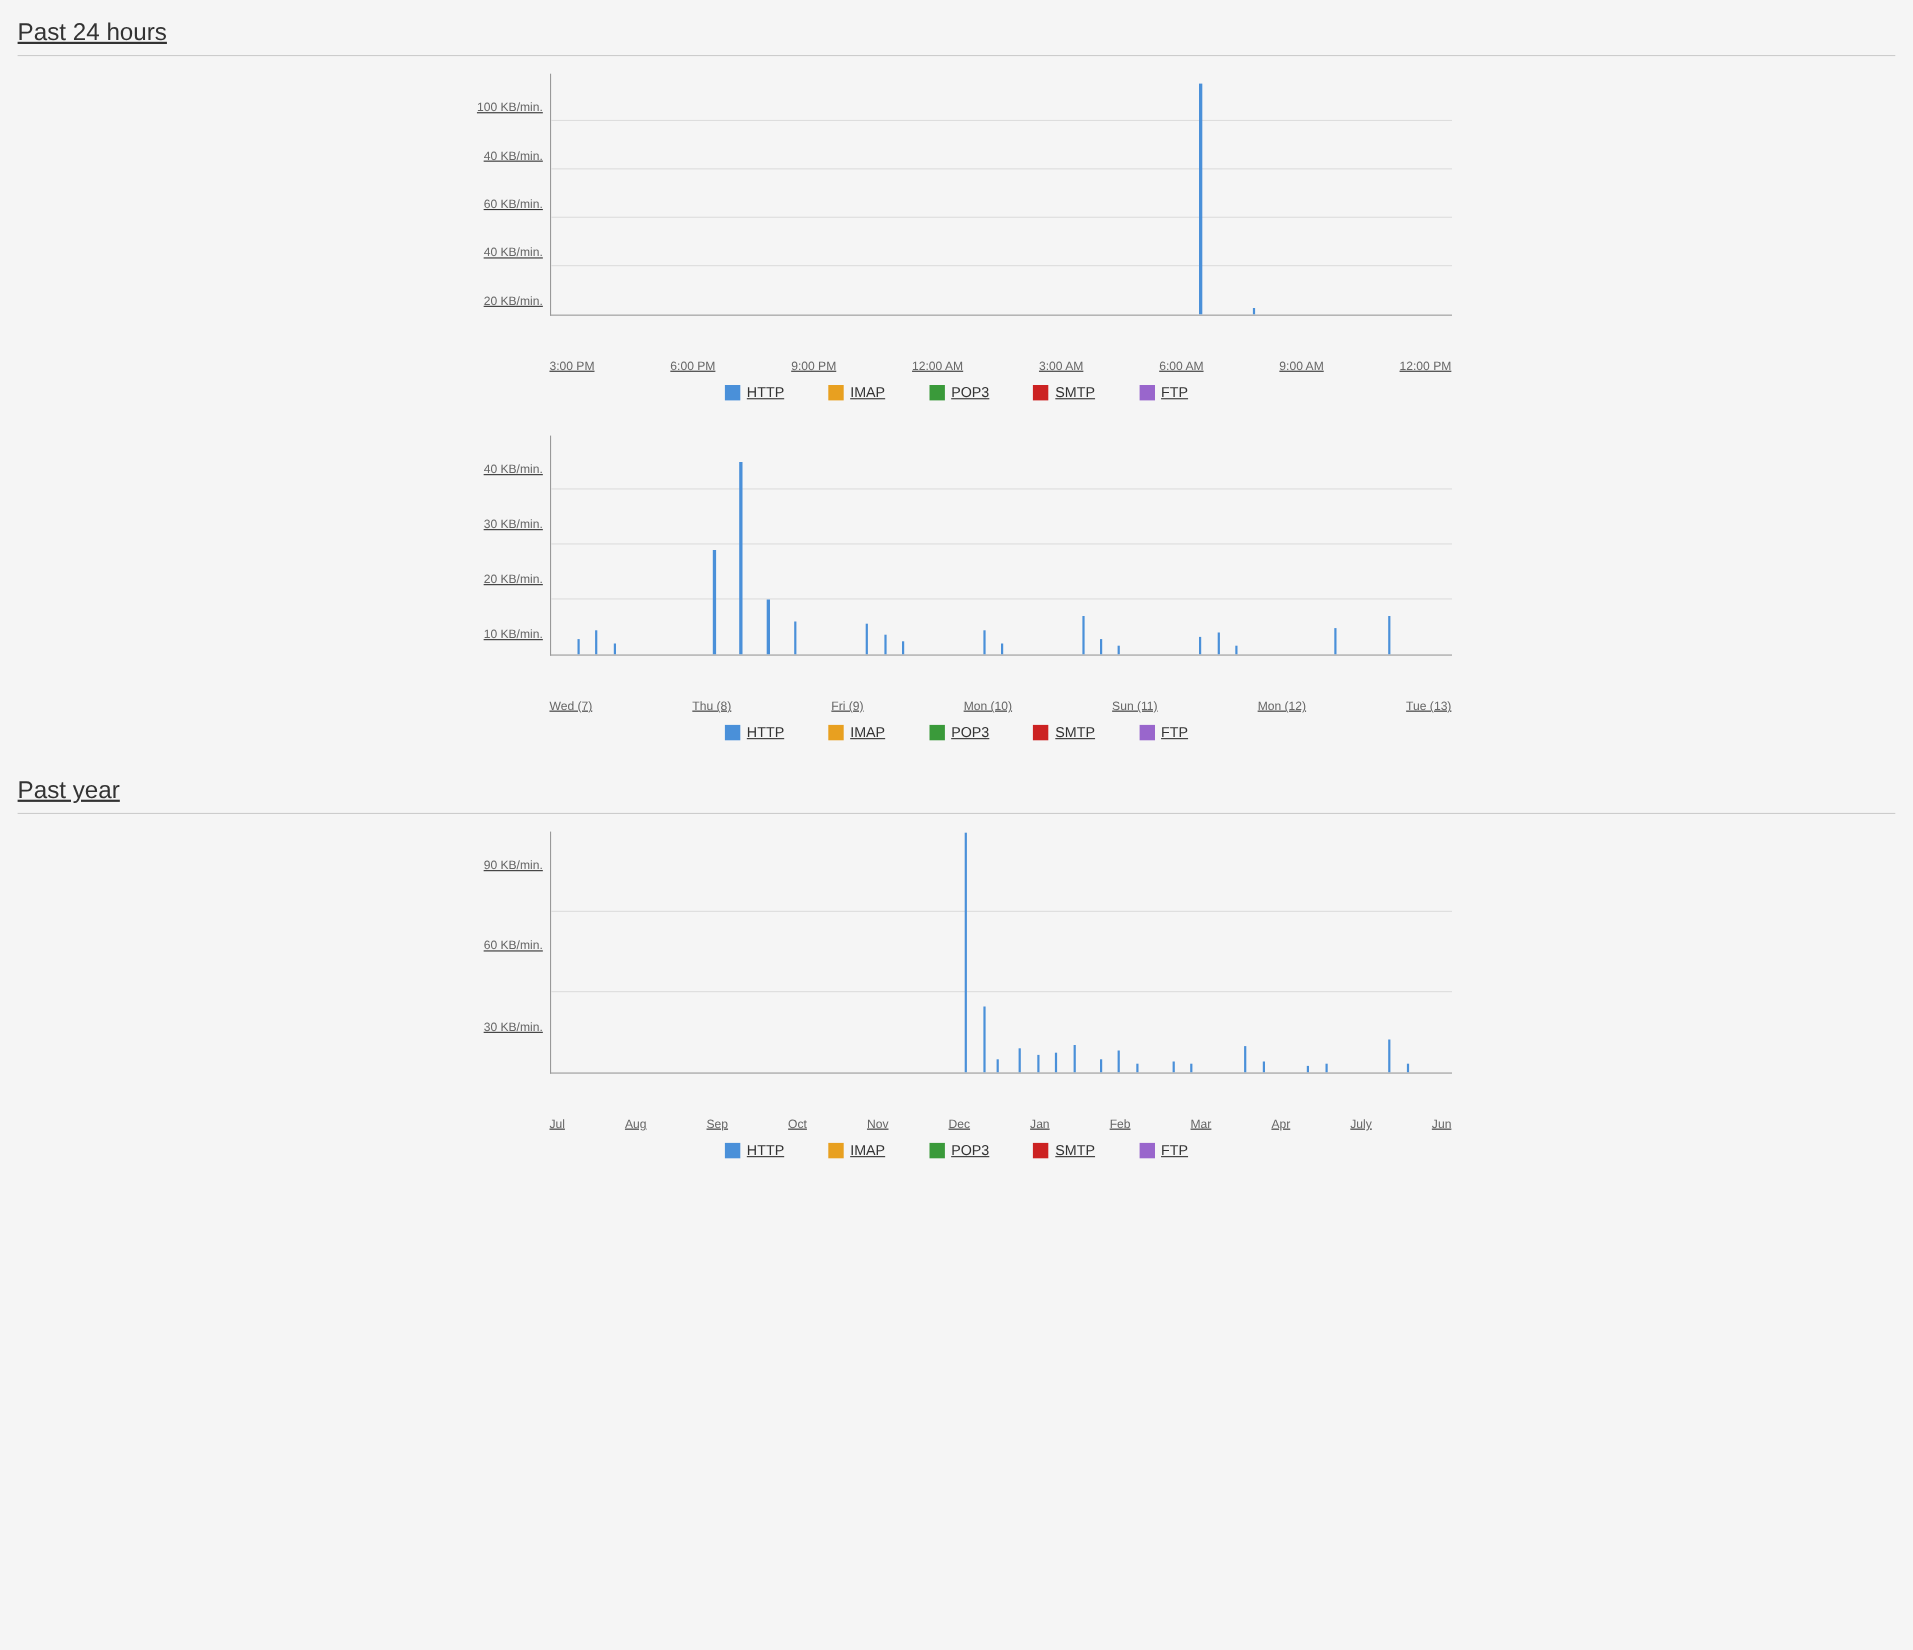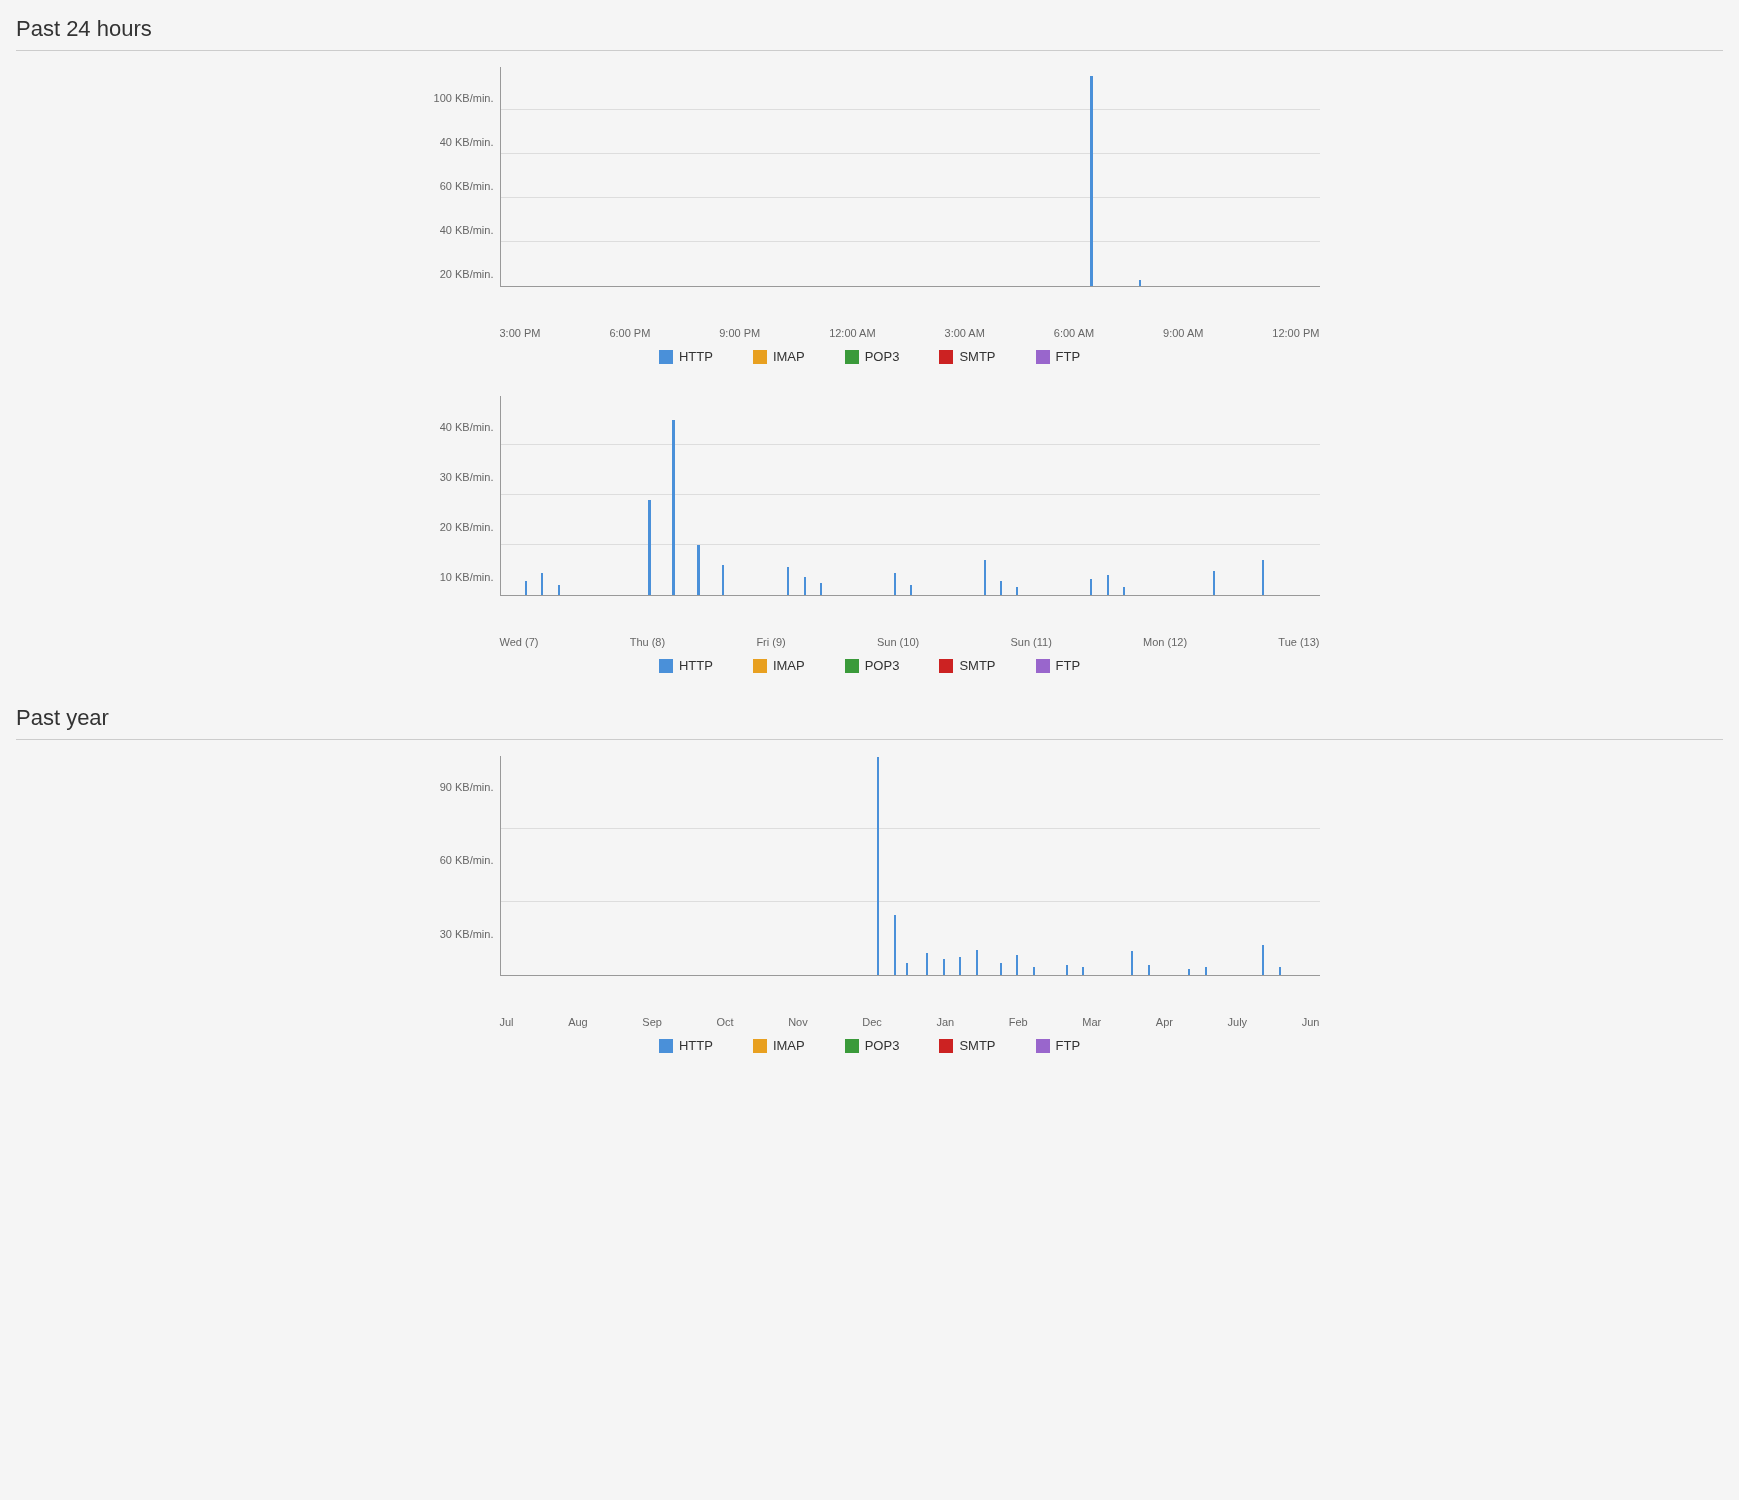--- a/index.html
+++ b/index.html
@@ -5,20 +5,21 @@
     * { box-sizing: border-box; margin: 0; padding: 0; }
     body {
       background: #f5f5f5;
       font-family: Arial, sans-serif;
       font-size: 13px;
       color: #333;
       padding: 16px;
     }
     .section {
       margin-bottom: 32px;
+      text-decoration: underline;
     }
     .section-title {
       font-size: 22px;
       font-weight: normal;
       color: #333;
       padding-bottom: 8px;
       border-bottom: 1px solid #ccc;
       margin-bottom: 16px;
     }
     .chart-area {
@@ -204,21 +205,21 @@
           <div class="bar" style="left: 74%; height: 20px; width:2px;"></div>
           <div class="bar" style="left: 76%; height: 8px; width:2px;"></div>
 
           <div class="bar" style="left: 87%; height: 24px; width:2px;"></div>
           <div class="bar" style="left: 93%; height: 35px; width:2px;"></div>
         </div>
         <div class="x-axis">
           <span>Wed (7)</span>
           <span>Thu (8)</span>
           <span>Fri (9)</span>
-          <span>Sun (10)</span>
+          <span>Mon (10)</span>
           <span>Sun (11)</span>
           <span>Mon (12)</span>
           <span>Tue (13)</span>
         </div>
       </div>
     </div>
     <div class="legend">
       <div class="legend-item">
         <div class="legend-color" style="background:#4a90d9;"></div>
         <span>HTTP</span>

